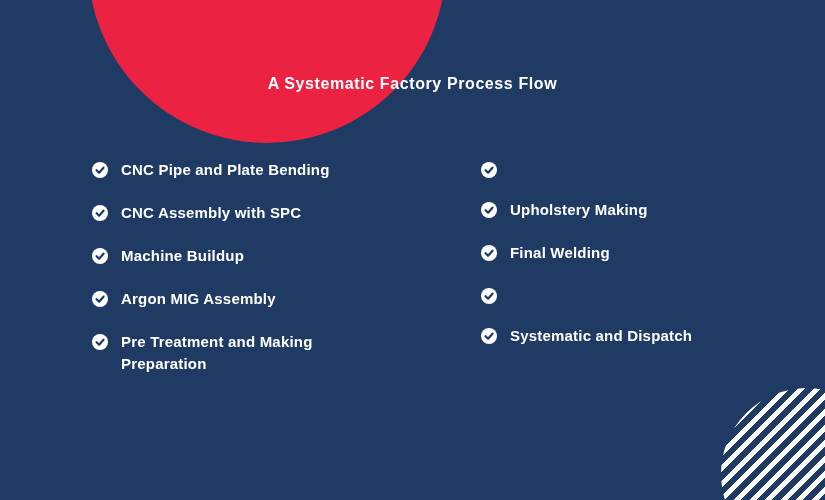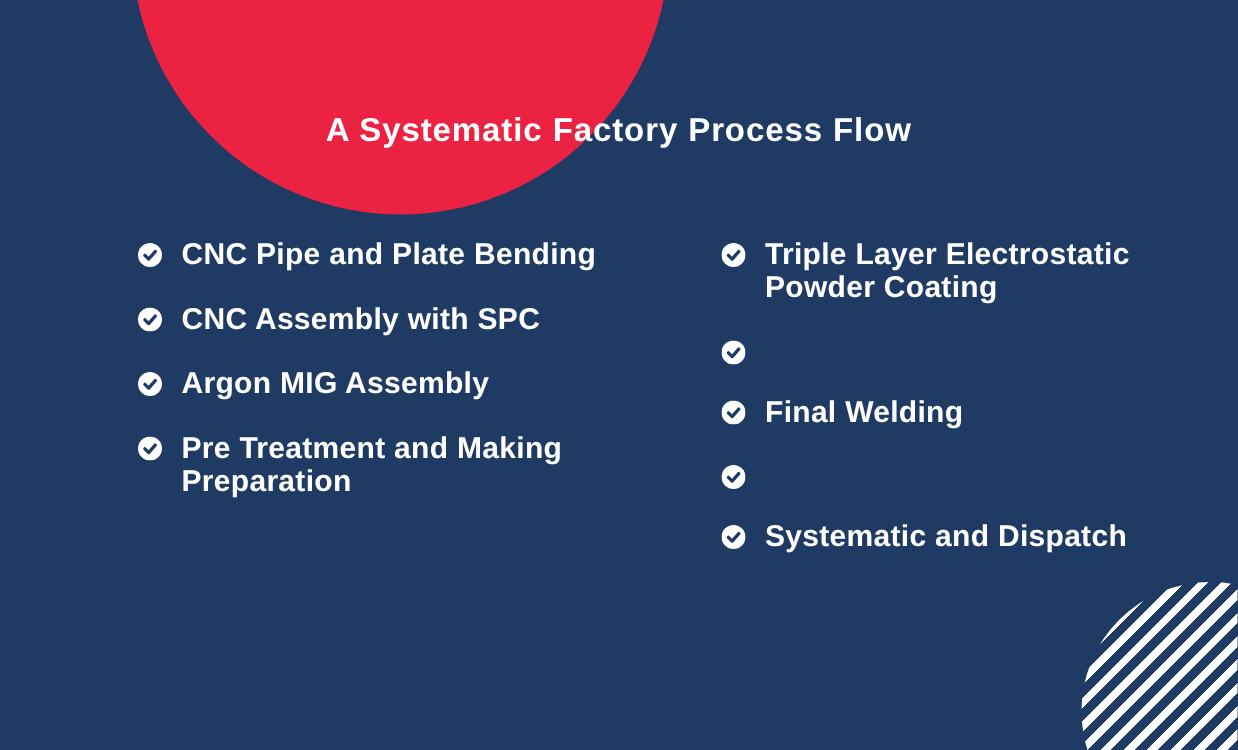--- a/index.html
+++ b/index.html
@@ -20,21 +20,21 @@
     left:88px;top:-215px;
     width:358px;height:358px;
     border-radius:50%;
     background:var(--accent);
   }
   .title{
     position:absolute;
     top:76px;left:0;width:100%;
     text-align:center;
     color:var(--text);
-    font-size:22px;
+    font-size:16px;
     font-weight:bold;
     letter-spacing:0.6px;
     line-height:1;
     z-index:2;
   }
   .col{
     position:absolute;
     top:159px;
     z-index:2;
   }
@@ -57,21 +57,21 @@
   .check svg{display:block;}
   .check .tick{
     fill:none;
     stroke:var(--background);
     stroke-width:2.2;
     stroke-linecap:round;
     stroke-linejoin:round;
   }
   .item-label{
     color:var(--text);
-    font-size:20px;
+    font-size:15px;
     font-weight:bold;
     line-height:22px;
     letter-spacing:0.2px;
     white-space:pre-line;
   }
   .stripes-circle{
     position:absolute;
     left:721px;top:388px;
     width:172px;height:172px;
     border-radius:50%;
@@ -106,20 +106,29 @@
         </span>
       <span class="item-label">CNC Assembly with SPC</span>
     </li>
     <li>
       <span class="check">
           <svg viewBox="0 0 16 16" width="16" height="16">
             <circle cx="8" cy="8" r="8" fill="#ffffff"></circle>
             <path class="tick" d="M4.6 8.2 L7.1 10.7 L11.5 5.7"></path>
           </svg>
         </span>
+      <span class="item-label">Machine Buildup</span>
+    </li>
+    <li>
+      <span class="check">
+          <svg viewBox="0 0 16 16" width="16" height="16">
+            <circle cx="8" cy="8" r="8" fill="#ffffff"></circle>
+            <path class="tick" d="M4.6 8.2 L7.1 10.7 L11.5 5.7"></path>
+          </svg>
+        </span>
       <span class="item-label">Argon MIG Assembly</span>
     </li>
     <li>
       <span class="check">
           <svg viewBox="0 0 16 16" width="16" height="16">
             <circle cx="8" cy="8" r="8" fill="#ffffff"></circle>
             <path class="tick" d="M4.6 8.2 L7.1 10.7 L11.5 5.7"></path>
           </svg>
         </span>
       <span class="item-label">Pre Treatment and Making
@@ -130,30 +139,29 @@
 
 <div class="col col-right">
   <ul class="process-list">
     <li>
       <span class="check">
           <svg viewBox="0 0 16 16" width="16" height="16">
             <circle cx="8" cy="8" r="8" fill="#ffffff"></circle>
             <path class="tick" d="M4.6 8.2 L7.1 10.7 L11.5 5.7"></path>
           </svg>
         </span>
-      <span class="item-label">Triple Layer Electrostatic
-Powder Coating</span>
     </li>
     <li>
       <span class="check">
           <svg viewBox="0 0 16 16" width="16" height="16">
             <circle cx="8" cy="8" r="8" fill="#ffffff"></circle>
             <path class="tick" d="M4.6 8.2 L7.1 10.7 L11.5 5.7"></path>
           </svg>
         </span>
+      <span class="item-label">Upholstery Making</span>
     </li>
     <li>
       <span class="check">
           <svg viewBox="0 0 16 16" width="16" height="16">
             <circle cx="8" cy="8" r="8" fill="#ffffff"></circle>
             <path class="tick" d="M4.6 8.2 L7.1 10.7 L11.5 5.7"></path>
           </svg>
         </span>
       <span class="item-label">Final Welding</span>
     </li>

